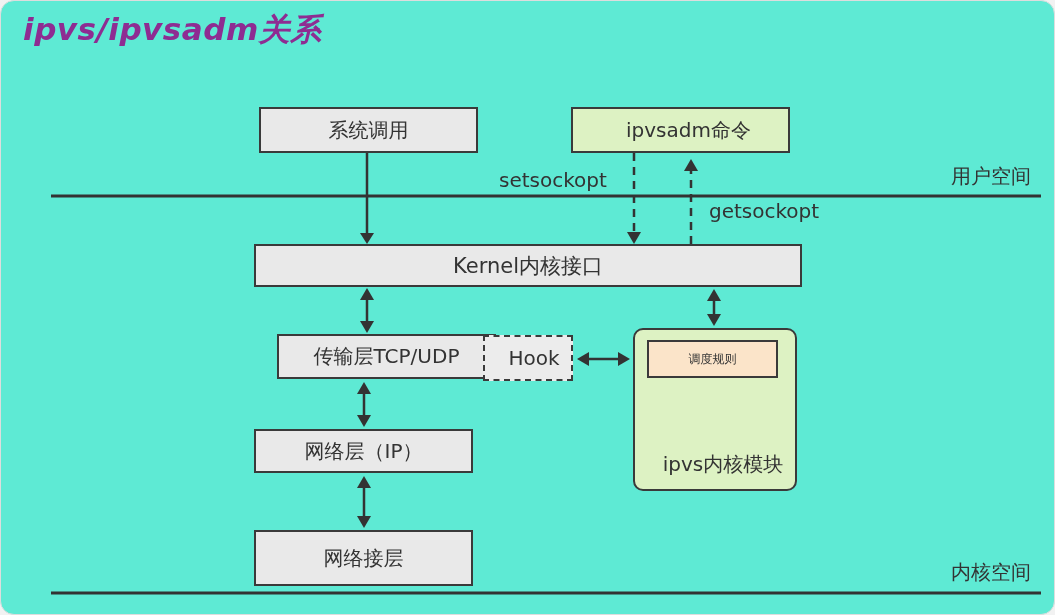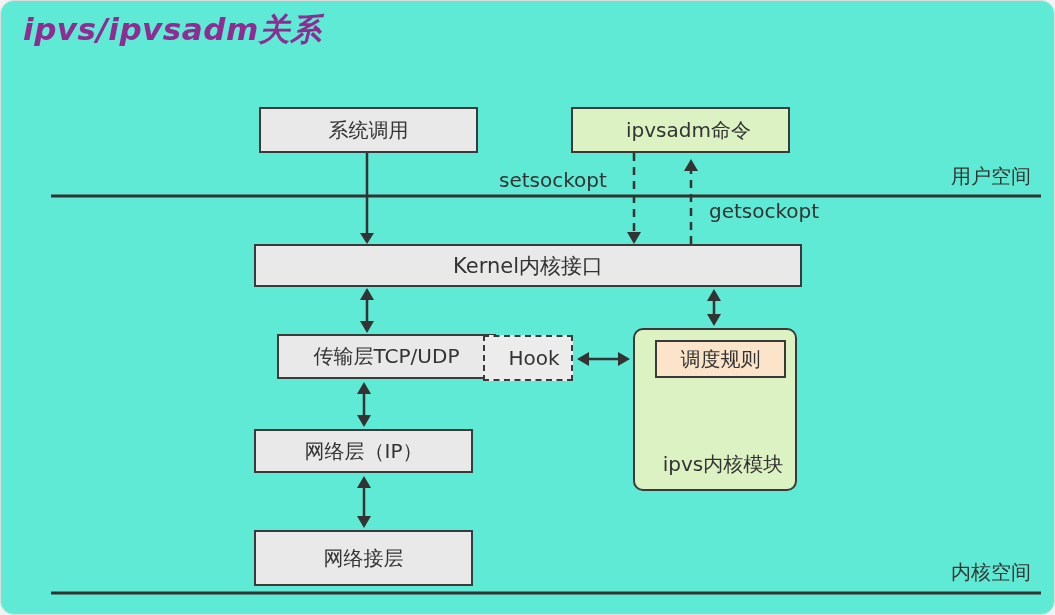--- a/index.html
+++ b/index.html
@@ -24,21 +24,21 @@
   .box.dashed{border-style:dashed;background:#ececec;padding-left:12px;}
   .lbl{
     position:absolute;font-size:20px;color:var(--text,#333);white-space:nowrap;
   }
   #b-syscall   {left:258px;top:106px;width:219px;height:46px;}
   #b-ipvsadm   {left:570px;top:106px;width:219px;height:46px;}
   #b-kernel    {left:253px;top:243px;width:548px;height:43px;font-size:21px;}
   #b-transport {left:253px;top:333px;width:219px;height:45px;margin-left:23px;}
   #b-hook      {left:482px;top:334px;width:90px;height:46px;}
   #b-ipvsmod   {left:632px;top:327px;width:164px;height:163px;border-radius:10px;}
-  #b-sched     {left:646px;top:339px;width:131px;height:38px;font-size:20px;margin-left:8px;}
+  #b-sched     {left:646px;top:339px;width:131px;height:38px;font-size:12px;}
   #b-network   {left:253px;top:428px;width:219px;height:44px;}
   #b-netif     {left:253px;top:529px;width:219px;height:56px;}
   .ipvsmod-label{
     position:absolute;left:632px;top:450px;width:180px;text-align:center;
     font-size:20px;color:var(--text,#333);
   }
   #l-setsockopt{left:498px;top:167px;}
   #l-getsockopt{left:708px;top:198px;}
   #l-userspace {left:930px;top:162px;width:100px;text-align:right;}
   #l-kernelspace{left:930px;top:558px;width:100px;text-align:right;}

